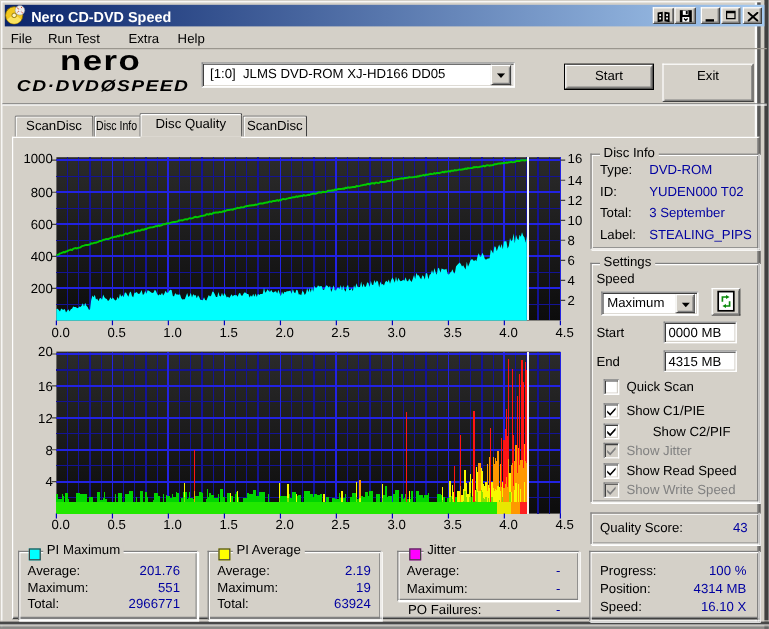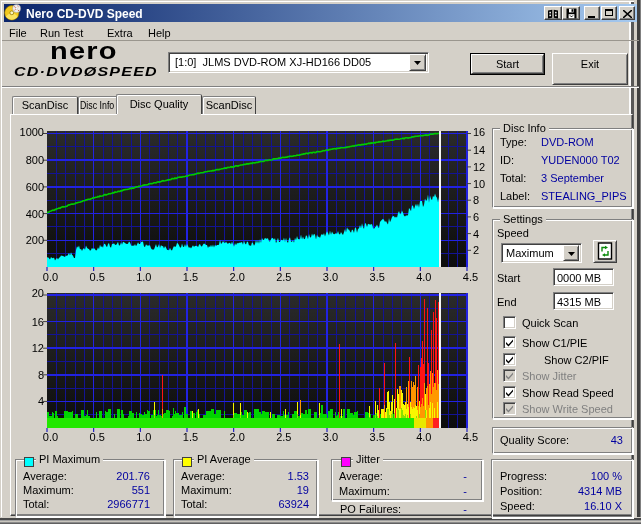--- a/index.html
+++ b/index.html
@@ -283,21 +283,21 @@
 <div class="val" style="left:60px;top:470px;width:90px">201.76</div>
 <div class="lab" style="left:23px;top:484px">Maximum:</div>
 <div class="val" style="left:60px;top:484px;width:90px">551</div>
 <div class="lab" style="left:23px;top:498px">Total:</div>
 <div class="val" style="left:60px;top:498px;width:90px">2966771</div>
 
 <div class="grp" style="left:173px;top:459px;width:145px;height:58px"></div>
 <div class="abs" style="left:182px;top:457px;width:10px;height:10px;background:#ffff00;border:1px solid #404040"></div>
 <div class="grplab" style="left:194px;top:453px">PI Average</div>
 <div class="lab" style="left:181px;top:470px">Average:</div>
-<div class="val" style="left:219px;top:470px;width:90px">1.53</div>
+<div class="val" style="left:219px;top:470px;width:90px">2.19</div>
 <div class="lab" style="left:181px;top:484px">Maximum:</div>
 <div class="val" style="left:219px;top:484px;width:90px">19</div>
 <div class="lab" style="left:181px;top:498px">Total:</div>
 <div class="val" style="left:219px;top:498px;width:90px">63924</div>
 
 <div class="grp" style="left:331px;top:459px;width:152px;height:42px"></div>
 <div class="abs" style="left:341px;top:457px;width:10px;height:10px;background:#ff00ff;border:1px solid #404040"></div>
 <div class="grplab" style="left:353px;top:453px">Jitter</div>
 <div class="lab" style="left:339px;top:470px">Average:</div>
 <div class="val" style="left:377px;top:470px;width:90px">-</div>

